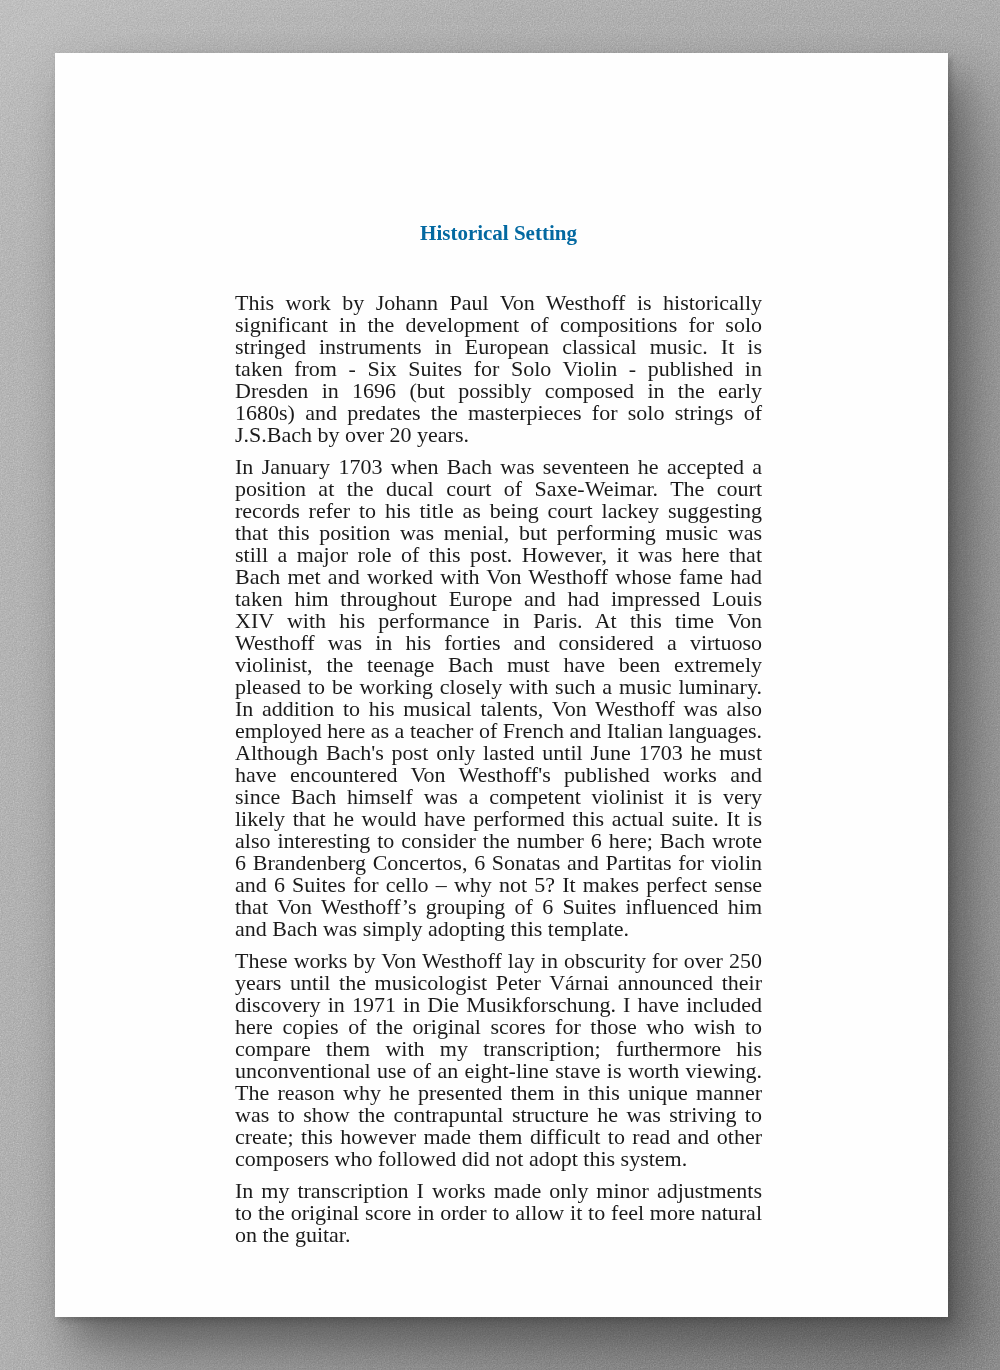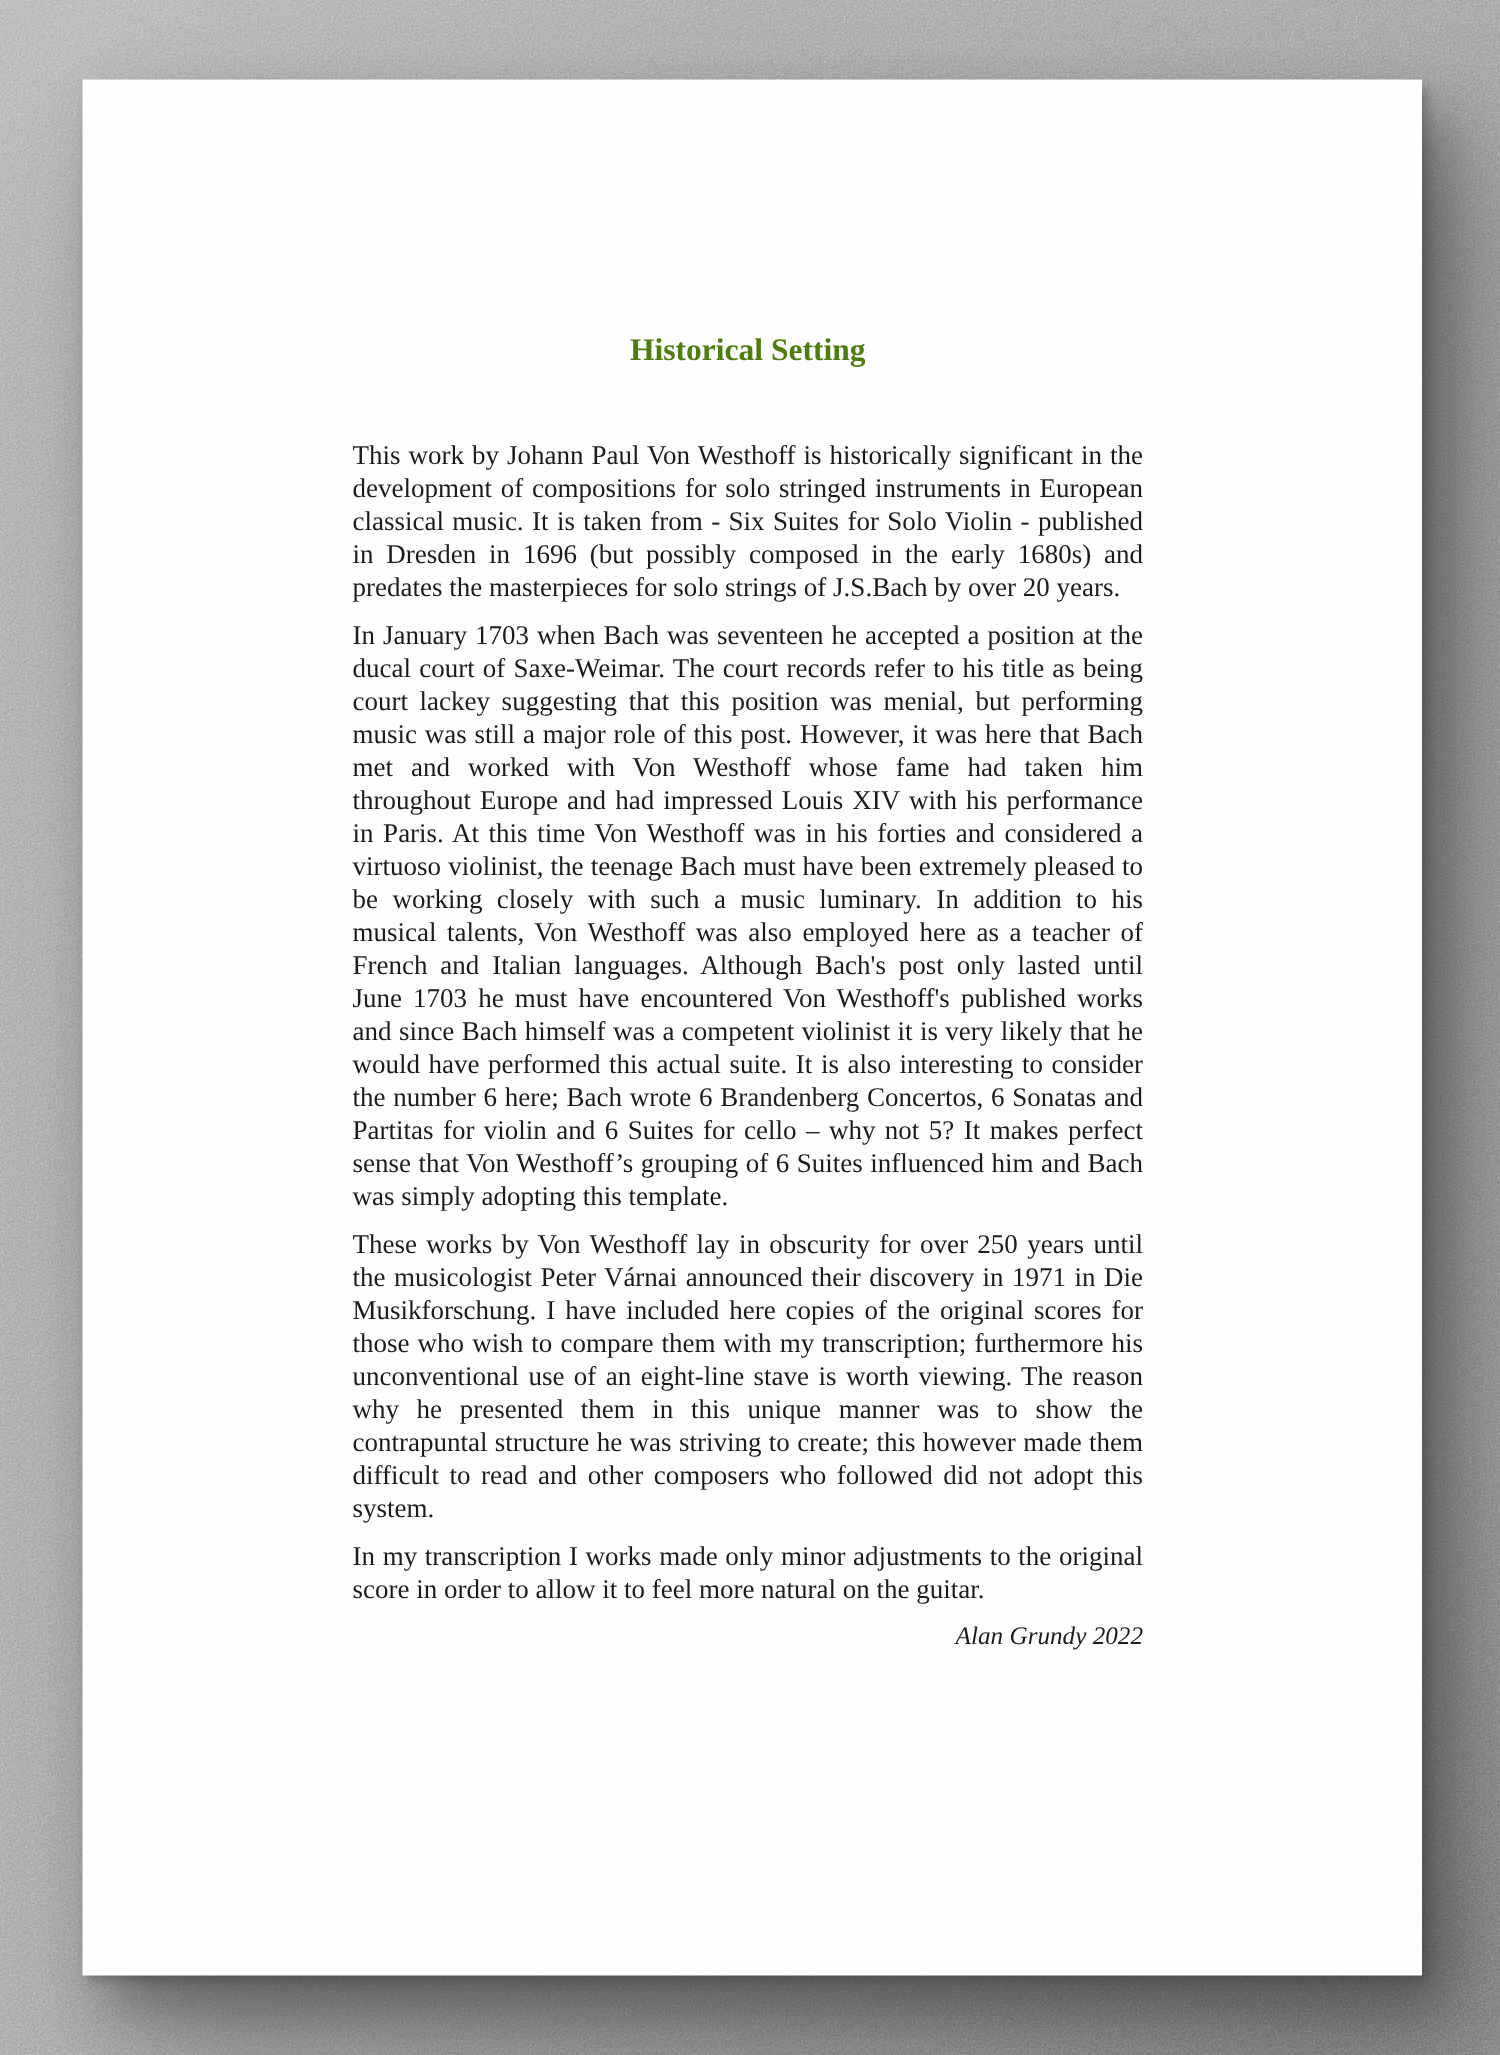--- a/index.html
+++ b/index.html
@@ -39,25 +39,25 @@
       3px 4px 6px rgba(50,50,50,0.30),
       16px 22px 34px rgba(45,45,45,0.42),
       42px 52px 85px 8px rgba(55,55,55,0.35);
   }
   .doc-title {
     margin: 0 0 45px 0;
     font-size: 21px;
     line-height: 28px;
     font-weight: bold;
     text-align: center;
-    color: #4d7c0f;
+    color: #0369a1;
   }
   .body-para {
     margin: 0 0 10px 0;
-    font-size: 18px;
+    font-size: 22px;
     line-height: 22px;
     text-align: justify;
   }
   .signature {
     margin: 0;
     font-size: 16.8px;
     line-height: 22px;
     text-align: right;
     font-style: italic;
   }
@@ -84,16 +84,15 @@
     <h1 class="doc-title">Historical Setting</h1>
 
     <p class="body-para">This work by Johann Paul Von Westhoff is historically significant in the development of compositions for solo stringed instruments in European classical music. It is taken from - Six Suites for Solo Violin - published in Dresden in 1696 (but possibly composed in the early 1680s) and predates the masterpieces for solo strings of J.S.Bach by over 20 years.</p>
 
     <p class="body-para">In January 1703 when Bach was seventeen he accepted a position at the ducal court of Saxe-Weimar. The court records refer to his title as being court lackey suggesting that this position was menial, but performing music was still a major role of this post. However, it was here that Bach met and worked with Von Westhoff whose fame had taken him throughout Europe and had impressed Louis XIV with his performance in Paris. At this time Von Westhoff was in his forties and considered a virtuoso violinist, the teenage Bach must have been extremely pleased to be working closely with such a music luminary. In addition to his musical talents, Von Westhoff was also employed here as a teacher of French and Italian languages. Although Bach's post only lasted until June 1703 he must have encountered Von Westhoff's published works and since Bach himself was a competent violinist it is very likely that he would have performed this actual suite. It is also interesting to consider the number 6 here; Bach wrote 6 Brandenberg Concertos, 6 Sonatas and Partitas for violin and 6 Suites for cello – why not 5? It makes perfect sense that Von Westhoff’s grouping of 6 Suites influenced him and Bach was simply adopting this template.</p>
 
     <p class="body-para">These works by Von Westhoff lay in obscurity for over 250 years until the musicologist Peter Várnai announced their discovery in 1971 in Die Musikforschung. I have included here copies of the original scores for those who wish to compare them with my transcription; furthermore his unconventional use of an eight-line stave is worth viewing. The reason why he presented them in this unique manner was to show the contrapuntal structure he was striving to create; this however made them difficult to read and other composers who followed did not adopt this system.</p>
 
     <p class="body-para">In my transcription I works made only minor adjustments to the original score in order to allow it to feel more natural on the guitar.</p>
 
-    <p class="signature">Alan Grundy 2022</p>
   </div>
 
 </div>
 
 </body></html>

